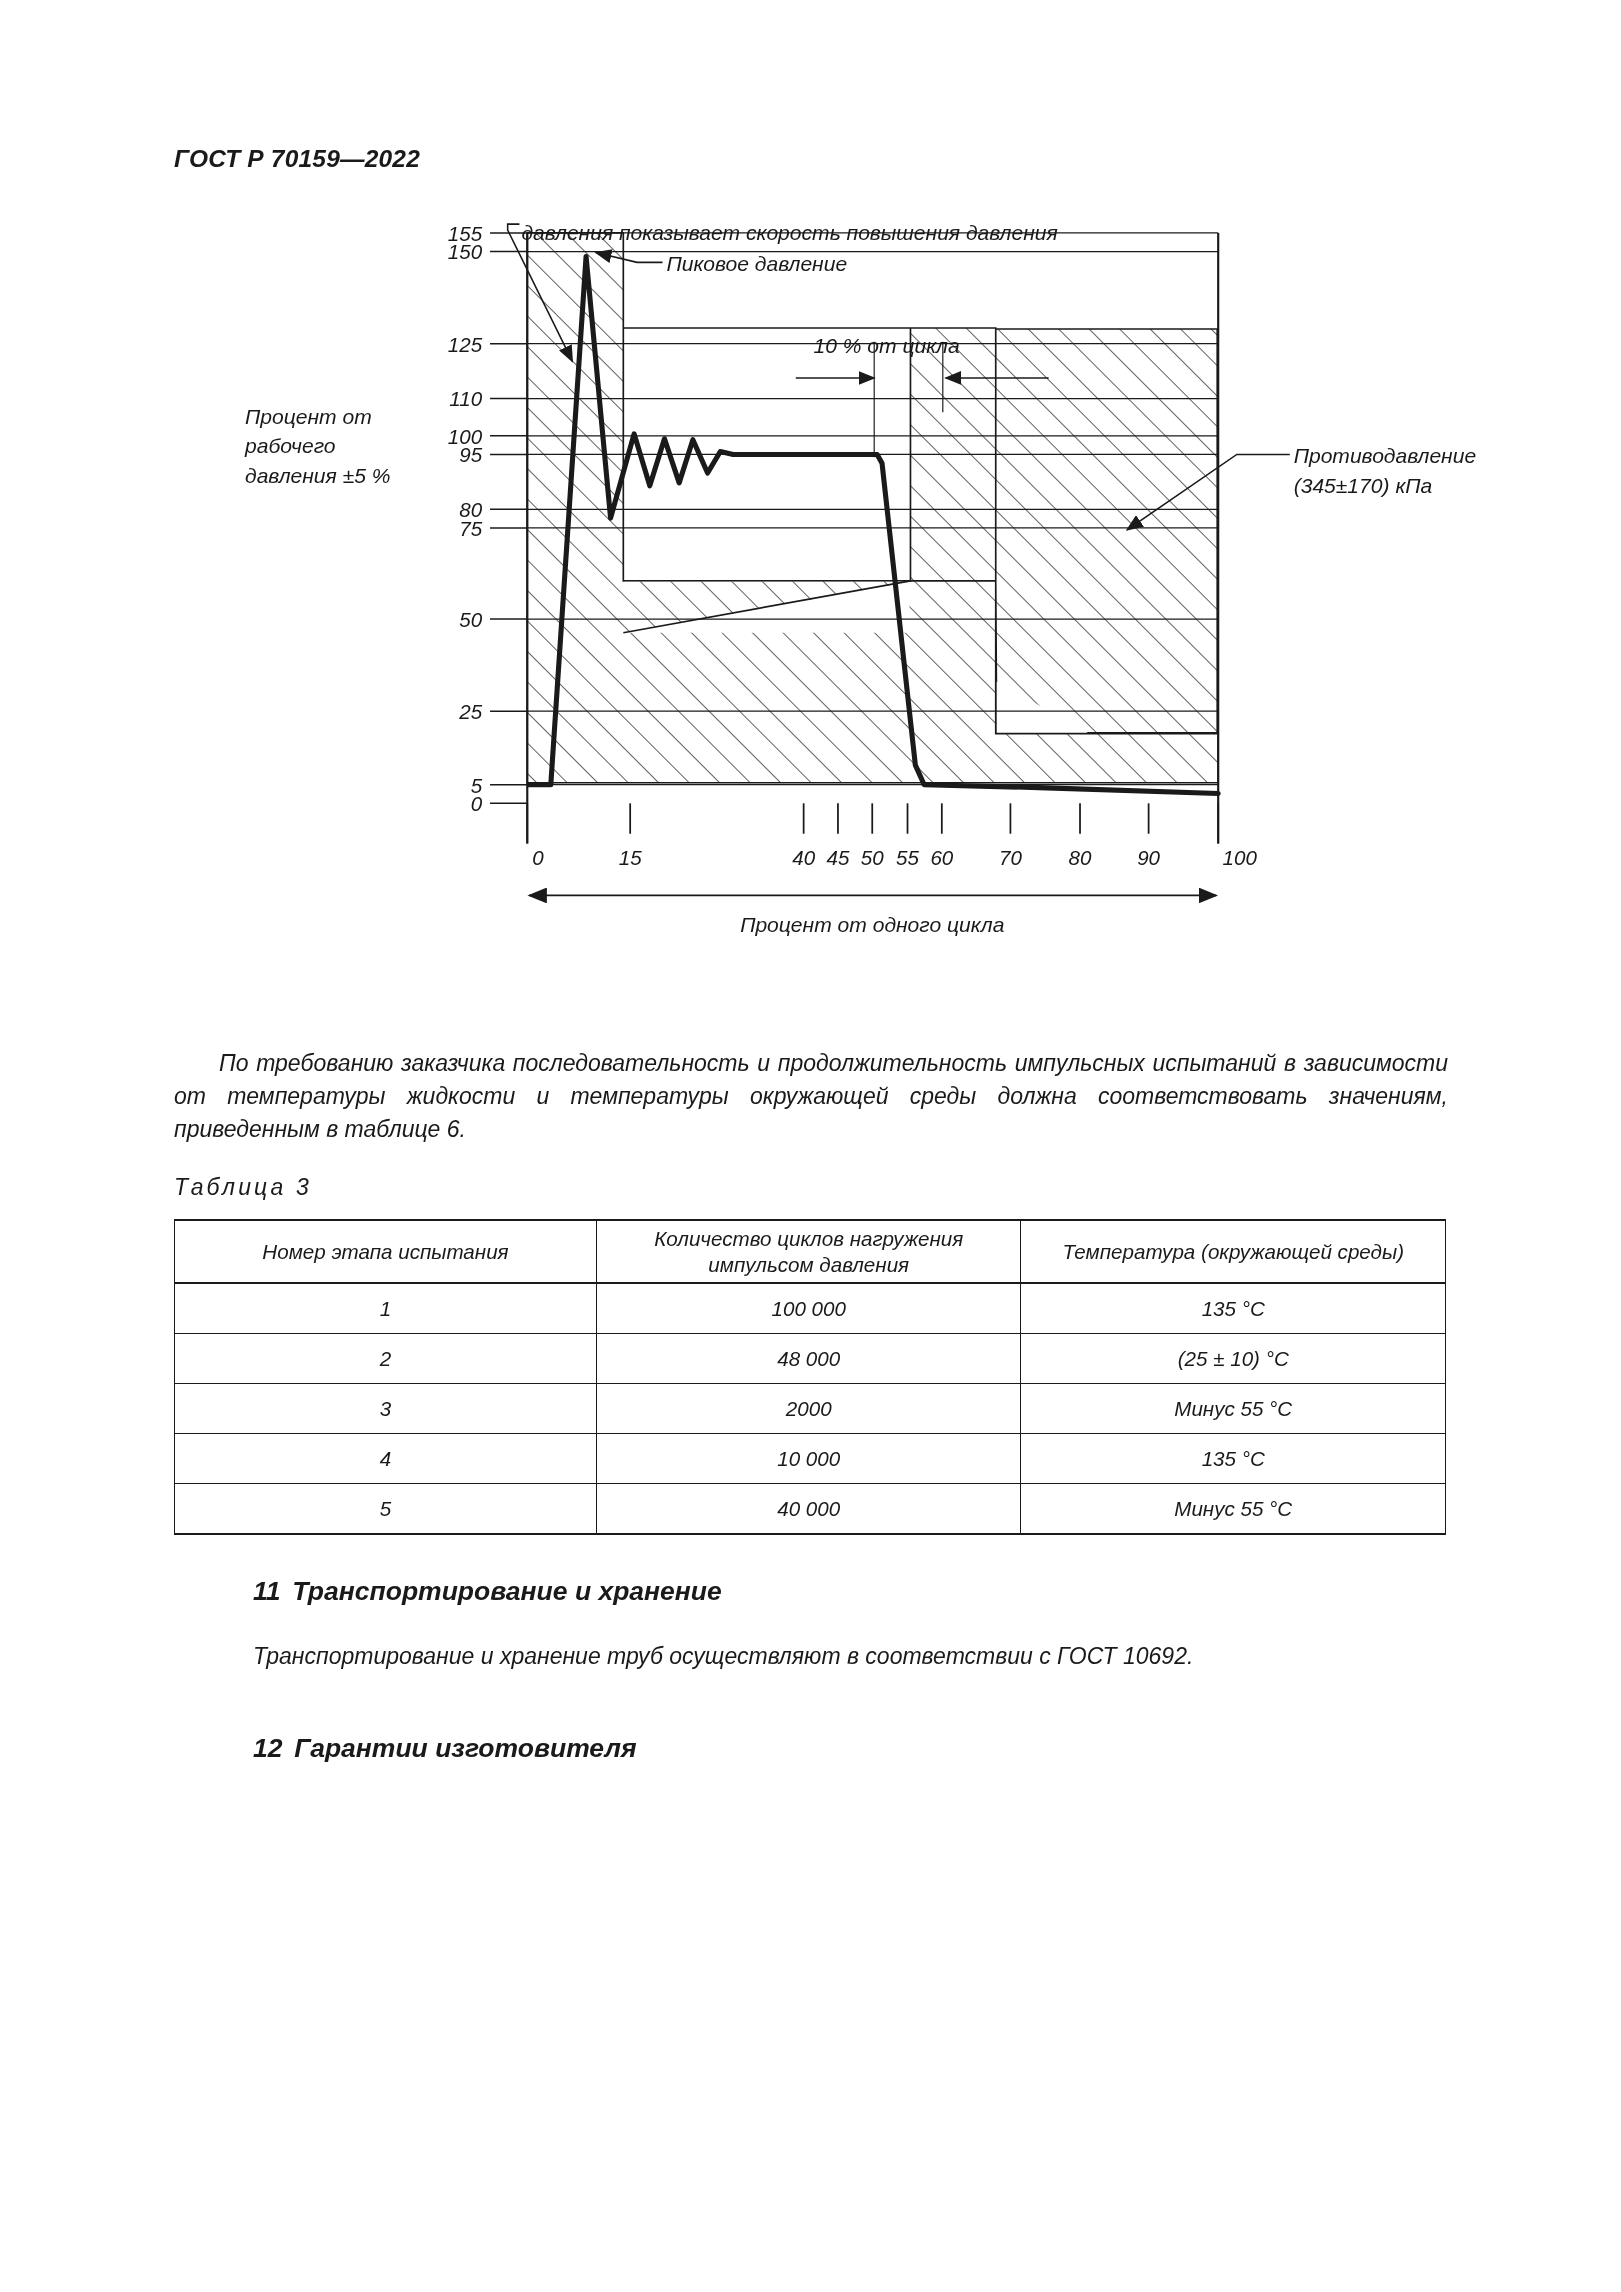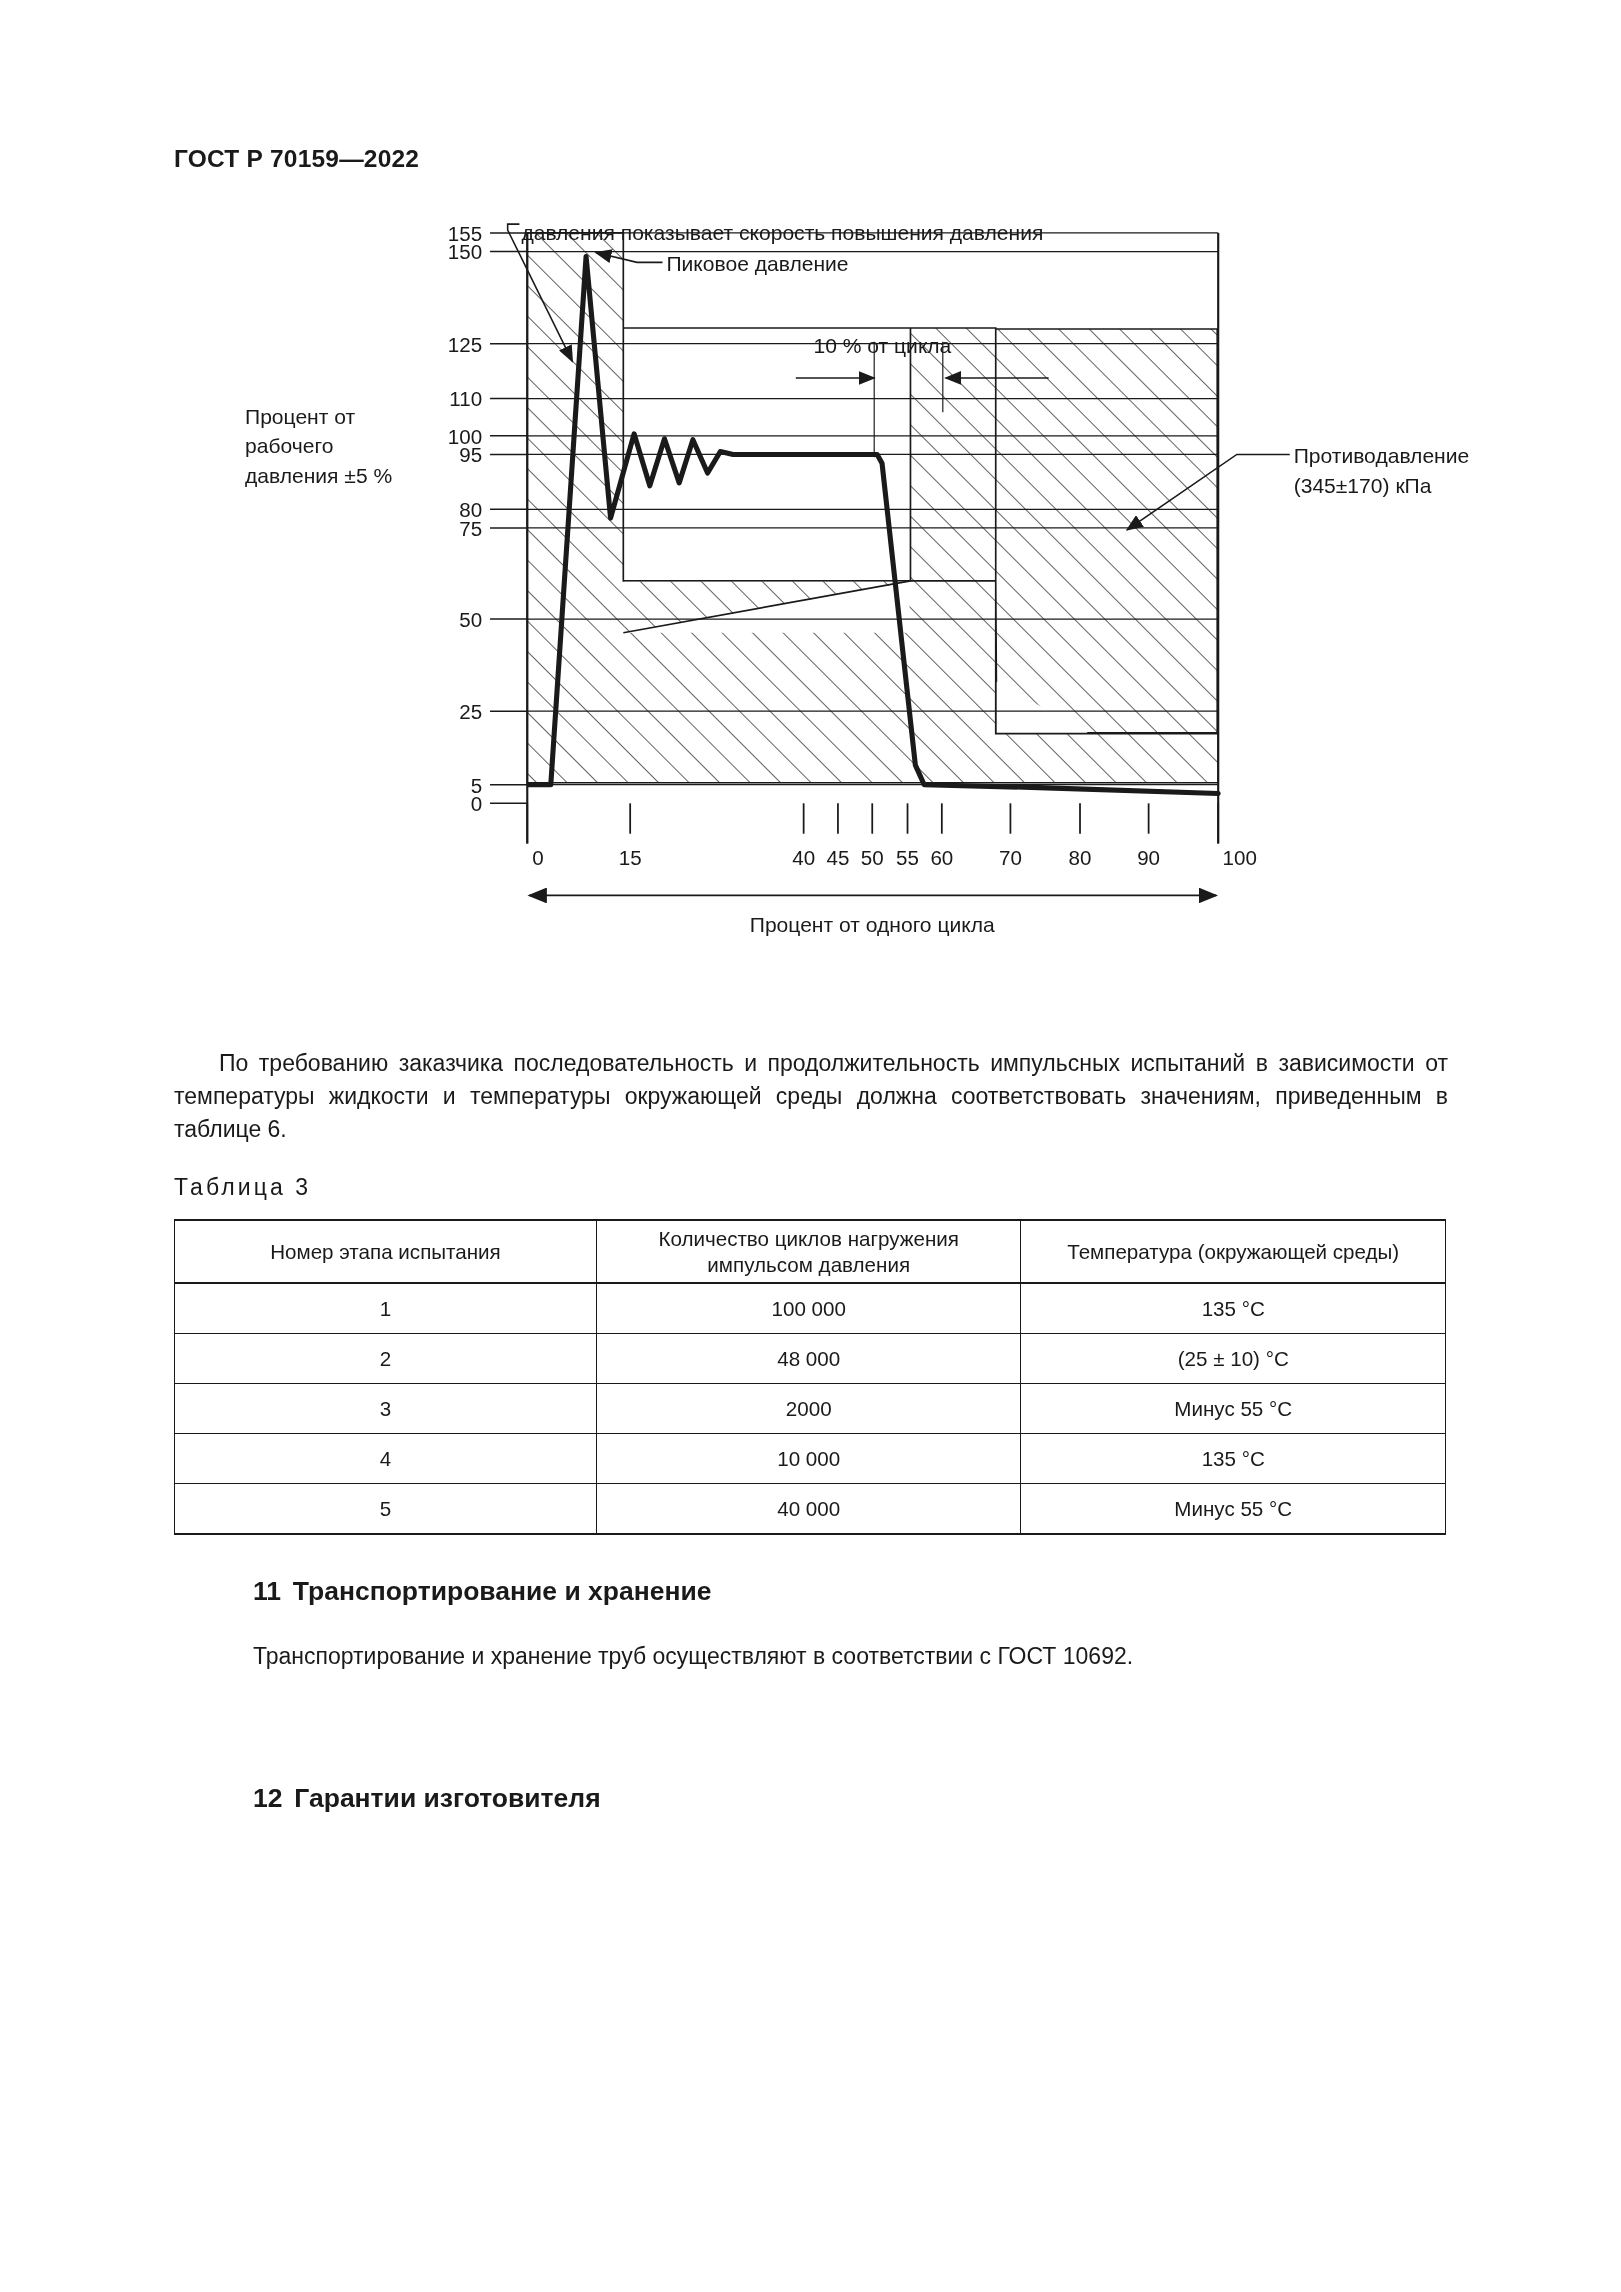--- a/index.html
+++ b/index.html
@@ -10,20 +10,21 @@
   body {
     font-family: "Liberation Sans", sans-serif;
     color: #1a1a1a;
   }
   .page {
     position: relative;
     width: 1621px;
     height: 2003px;
     background: #ffffff;
     overflow: hidden;
+    font-style: italic;
   }
 
   
   .doc-header {
     position: absolute;
     left: 174px;
     top: 145px;
     font-size: 24.5px;
     font-weight: bold;
     letter-spacing: 0.2px;
@@ -111,21 +112,21 @@
     position: absolute;
     left: 253px;
     font-size: 26.5px;
     font-weight: bold;
     white-space: nowrap;
     margin-top: 8px;
   }
   .sec-head .num { margin-right: 11.8px; }
 
   .h-11 { top: 1568px; }
-  .h-12 { top: 1775px; }
+  .h-12 { top: 1725px; }
 
   .p-11 { left: 253px; top: 1640px; width: 1196px; }
   .p-12 { left: 174px; top: 1797px; width: 1274px; }
 
   
   .page-number {
     position: absolute;
     left: 174px;
     top: 2070px;
     font-size: 22.5px;

